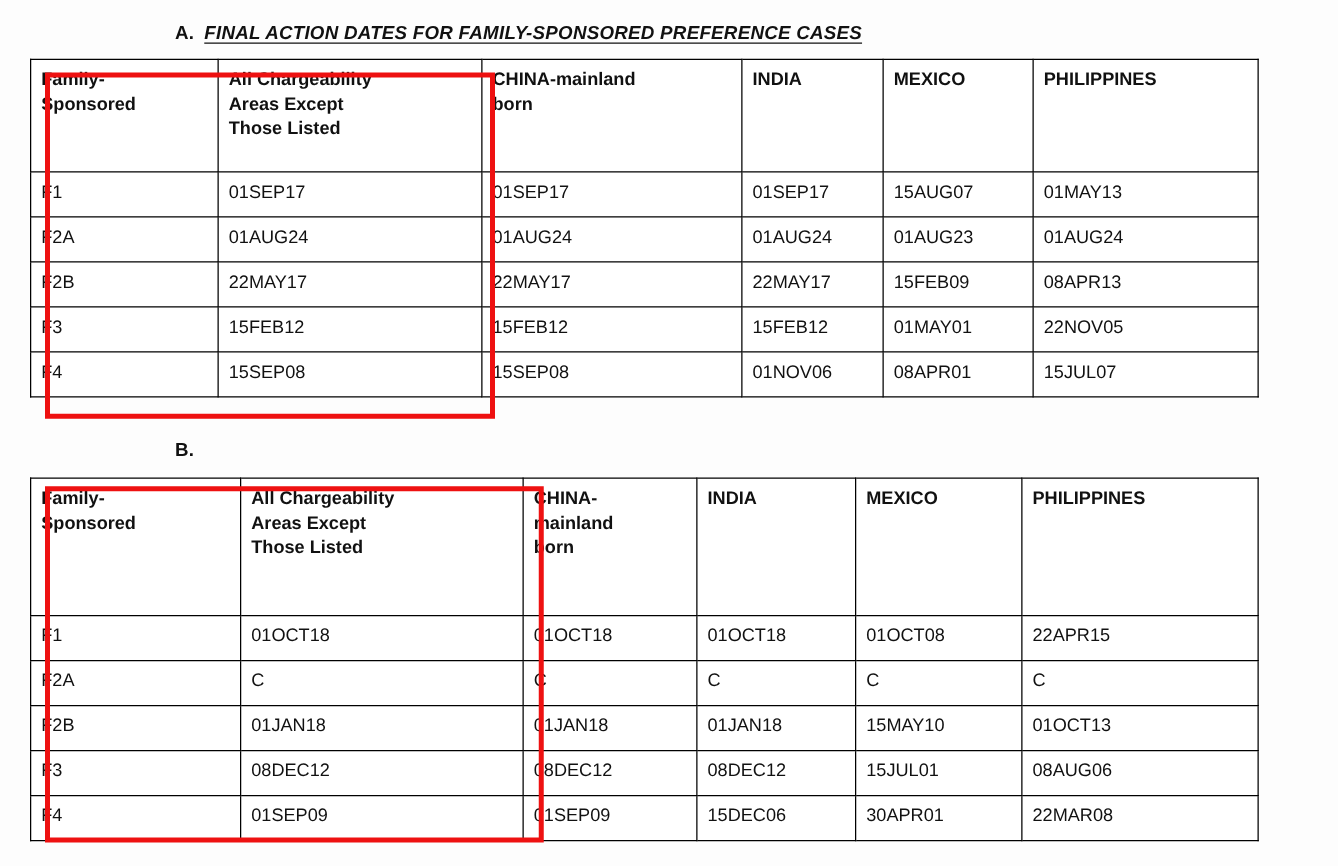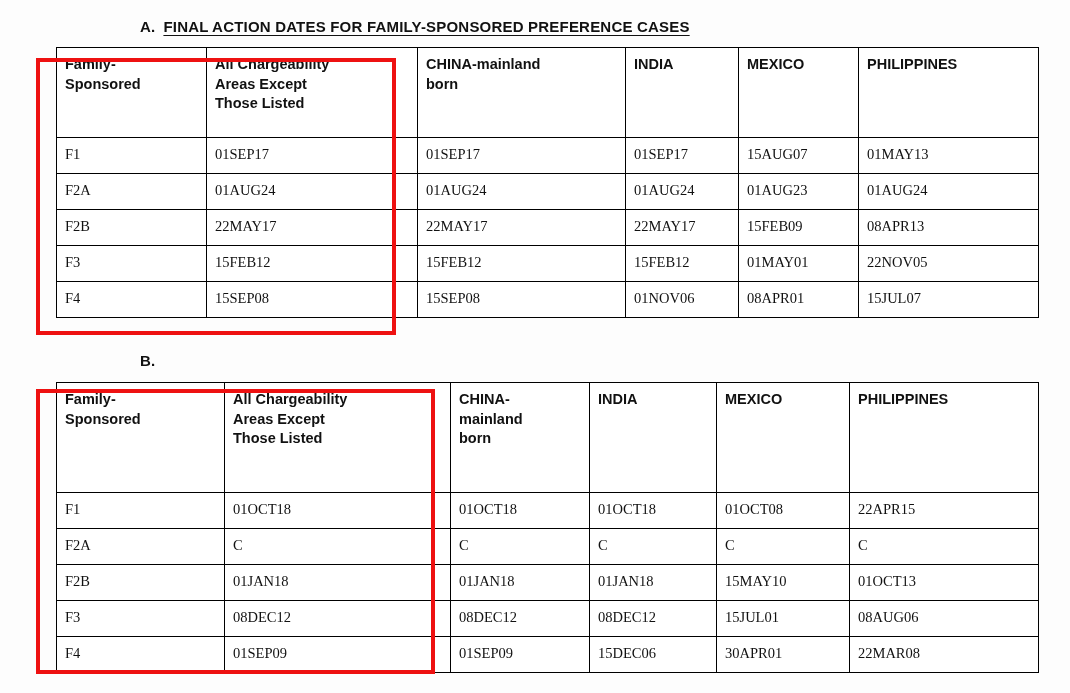--- a/index.html
+++ b/index.html
@@ -29,46 +29,46 @@
     font-weight: bold;
     letter-spacing: 0.2px;
     padding-left: 140px;
   }
   .section-letter {
     margin-right: 8px;
   }
   .section-title {
     text-decoration: underline;
     text-underline-offset: 3px;
+    font-style: italic;
   }
 
   table.visa {
     border-collapse: collapse;
     table-layout: fixed;
-    margin-left: 56px;
+    margin-left: 24px;
     background: #fff;
   }
   table.visa td, table.visa th {
     border: 1px solid #000;
     font-size: 14.5px;
     font-weight: normal;
     text-align: left;
     vertical-align: top;
     padding: 7px 8px 8px 8px;
     line-height: 1.35;
     background: #fff;
   }
   table.visa thead th {
     font-weight: bold;
     font-size: 14.5px;
     vertical-align: top;
   }
   table.visa tbody td {
     height: 20px;
-    font-family: Liberation Serif, serif;
   }
 
   
   .redbox {
     position: absolute;
     border: 4px solid #ee1111;
     box-sizing: border-box;
     pointer-events: none;
   }
 

